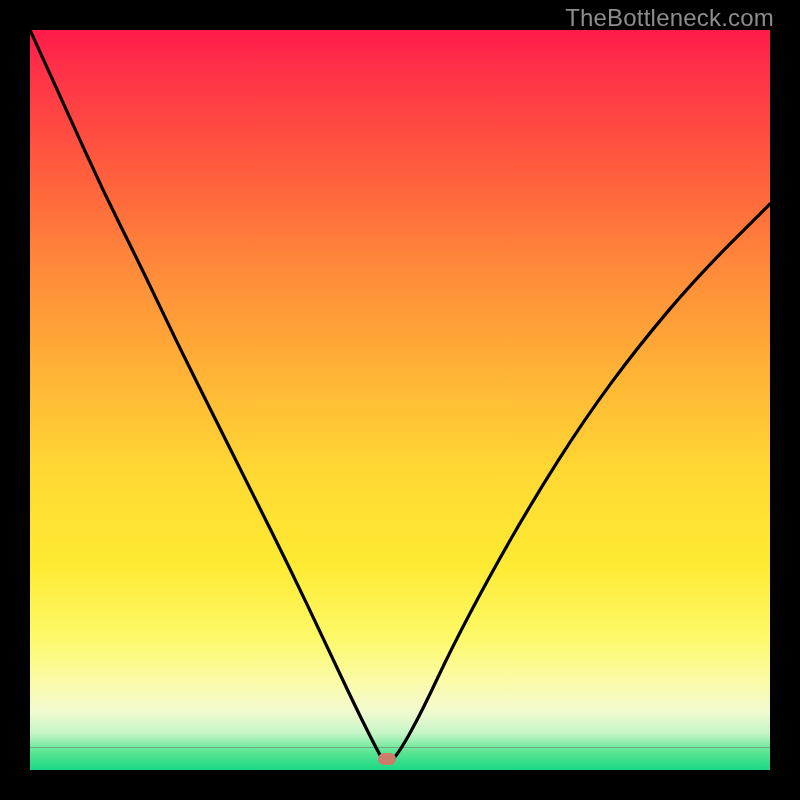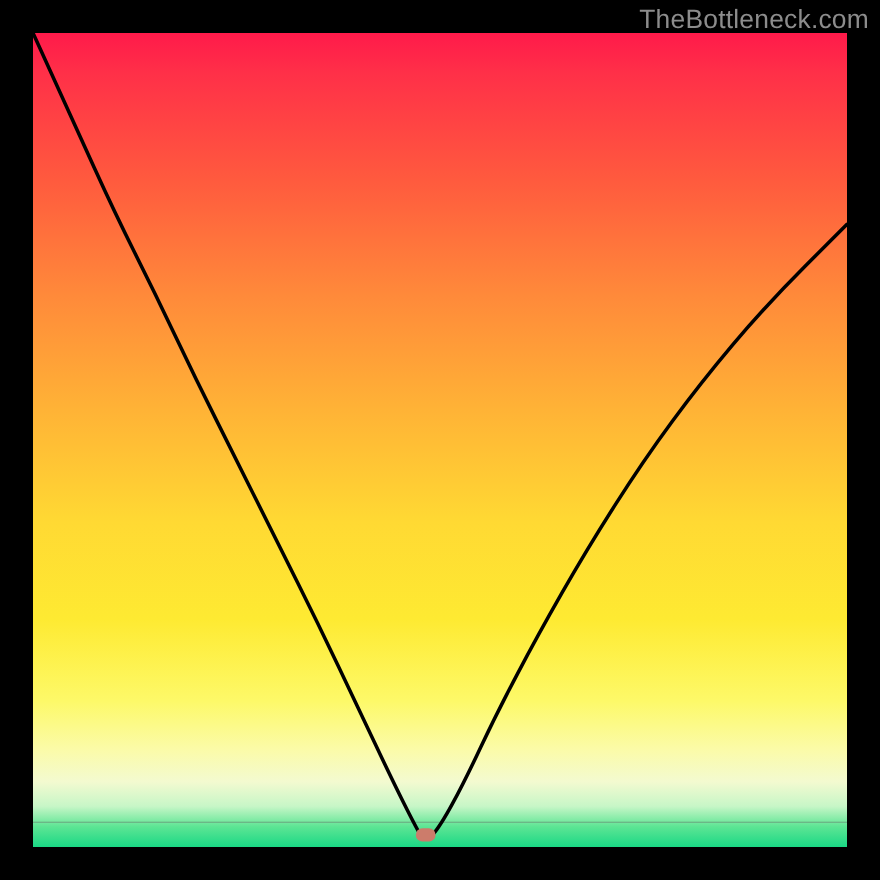--- a/index.html
+++ b/index.html
@@ -31,21 +31,21 @@
       #fbfba8 88%,
       #f3fad0 92%,
       #c7f6c7 95%,
       #5de594 97.5%,
       #1ad885 100%
     );
   }
   .watermark {
     position: absolute;
     top: 4px;
-    right: 10px;
+    right: 26px;
     font-family: Arial, Helvetica, sans-serif;
     font-size: 24px;
     color: #8c8c8c;
     font-weight: 500;
     letter-spacing: 0.2px;
   }
   svg.curve {
     position: absolute;
     left: 0;
     top: 0;

